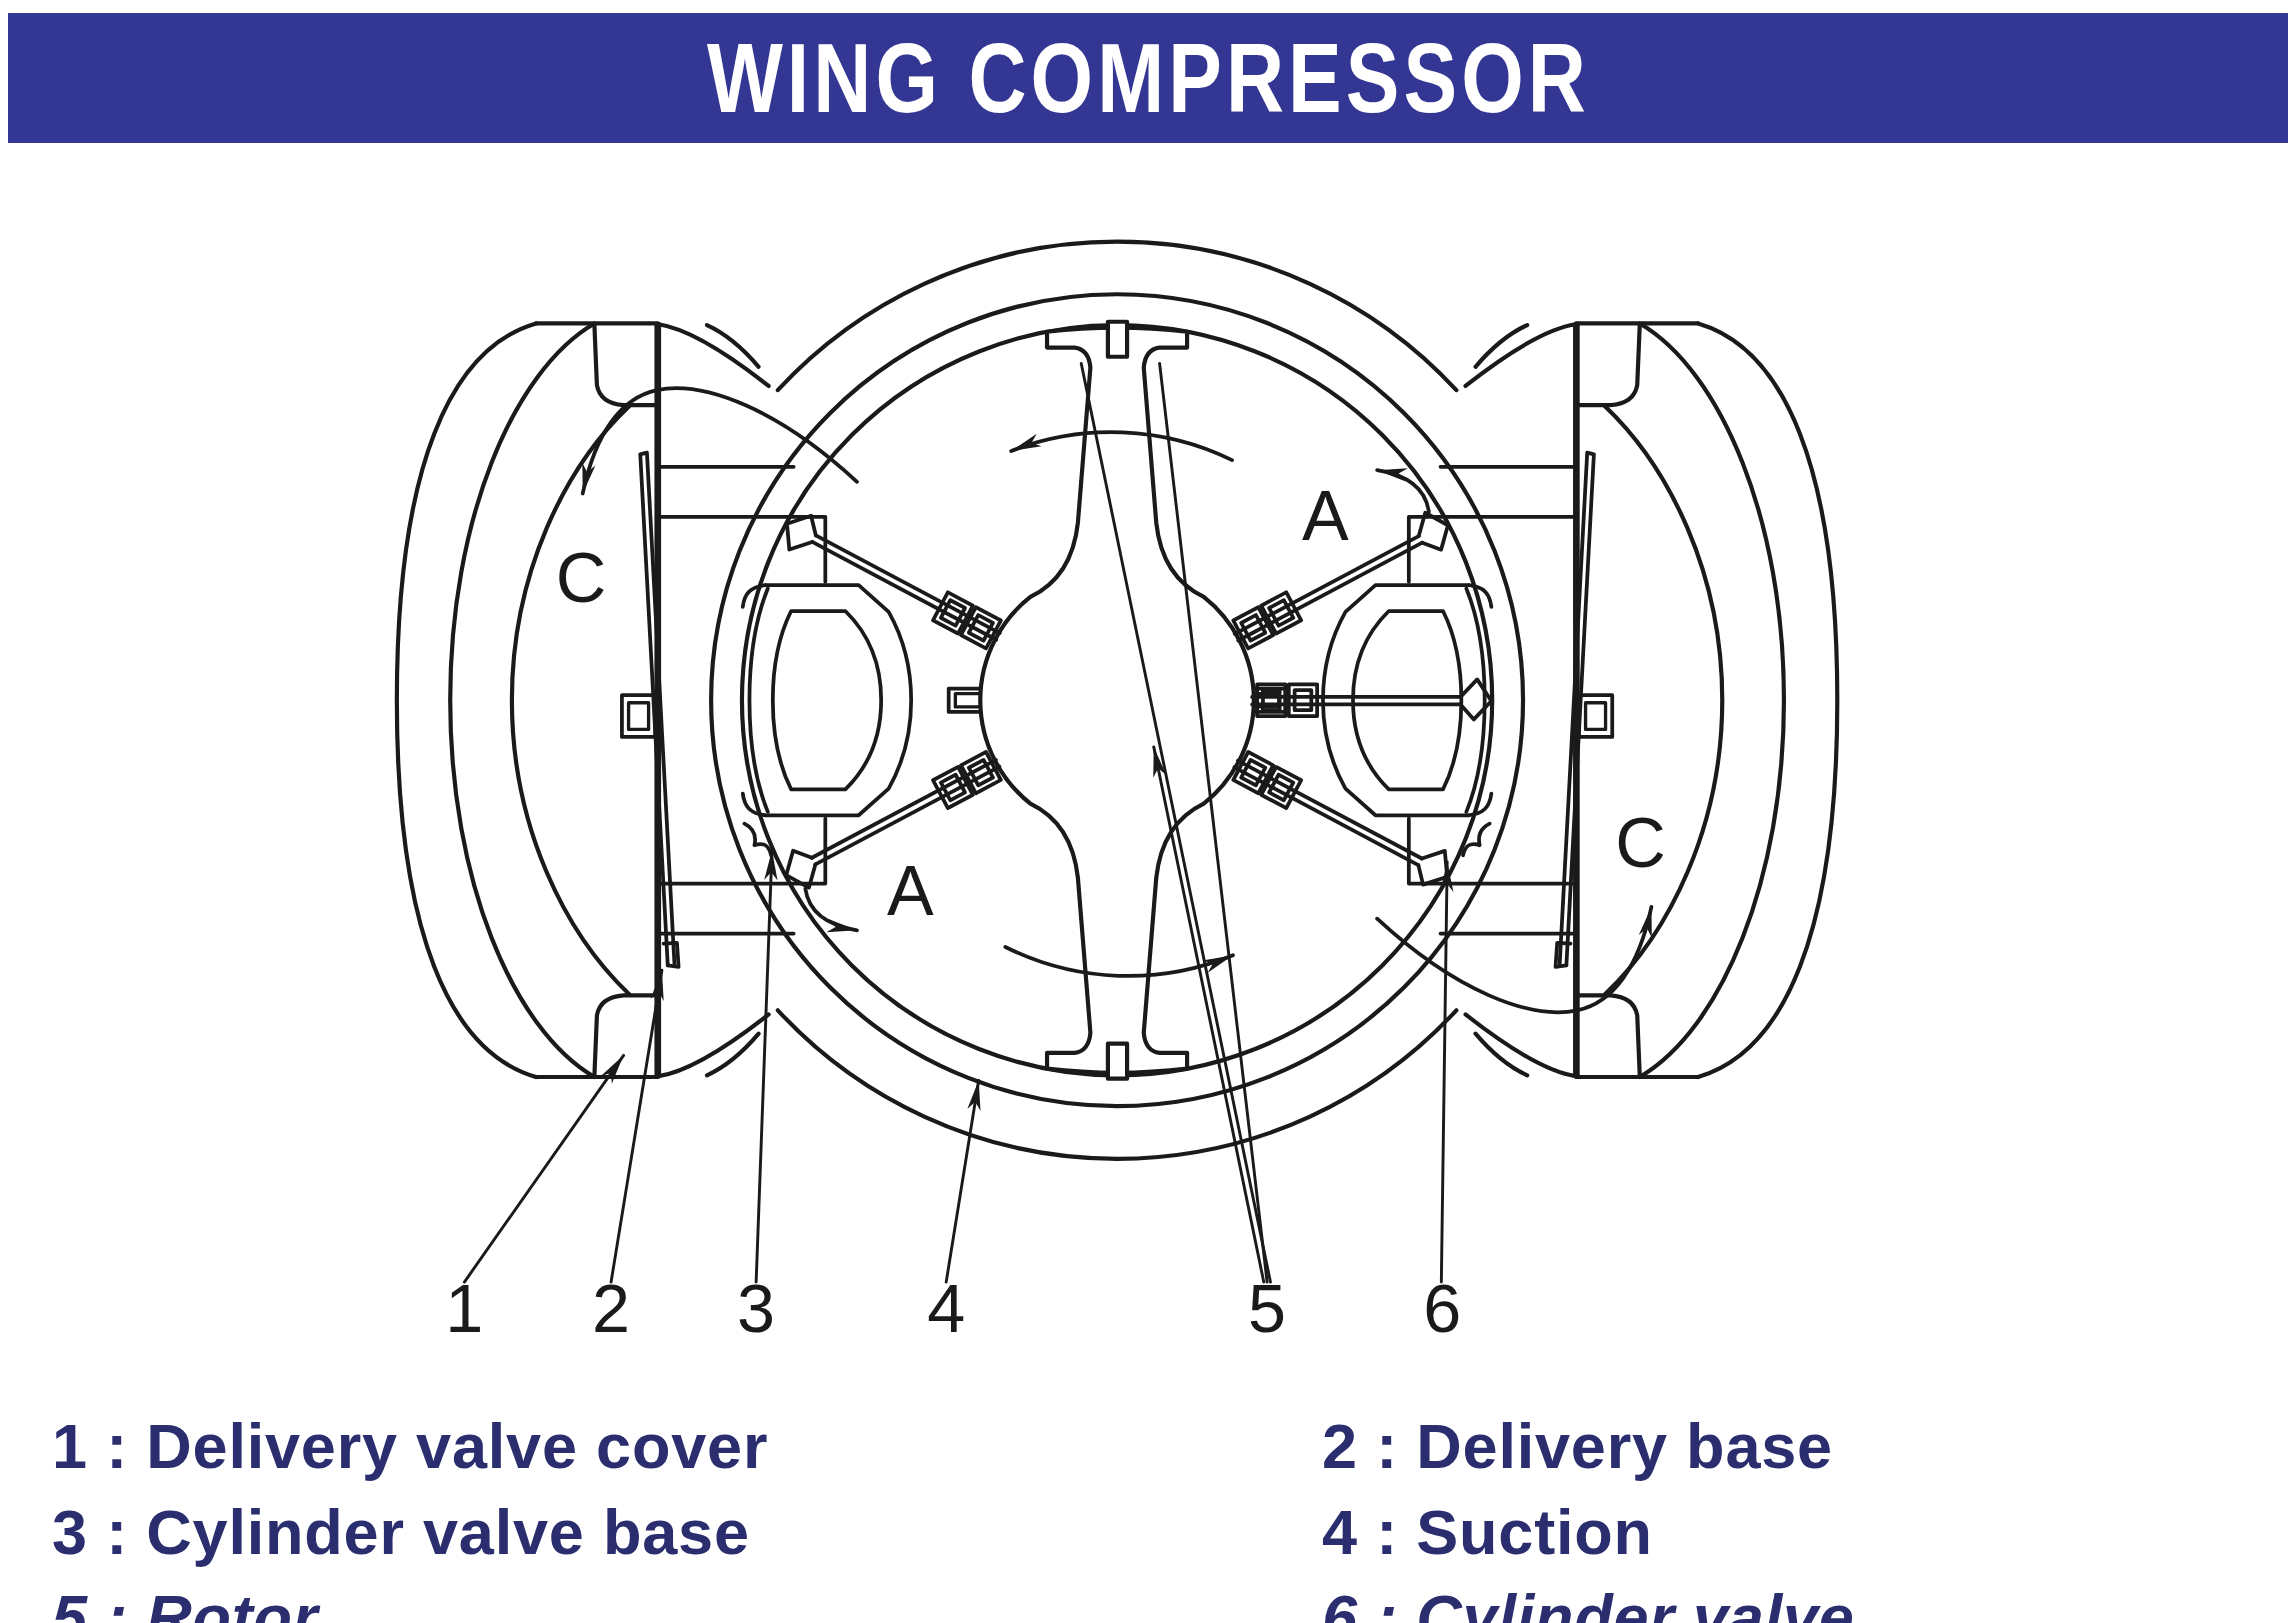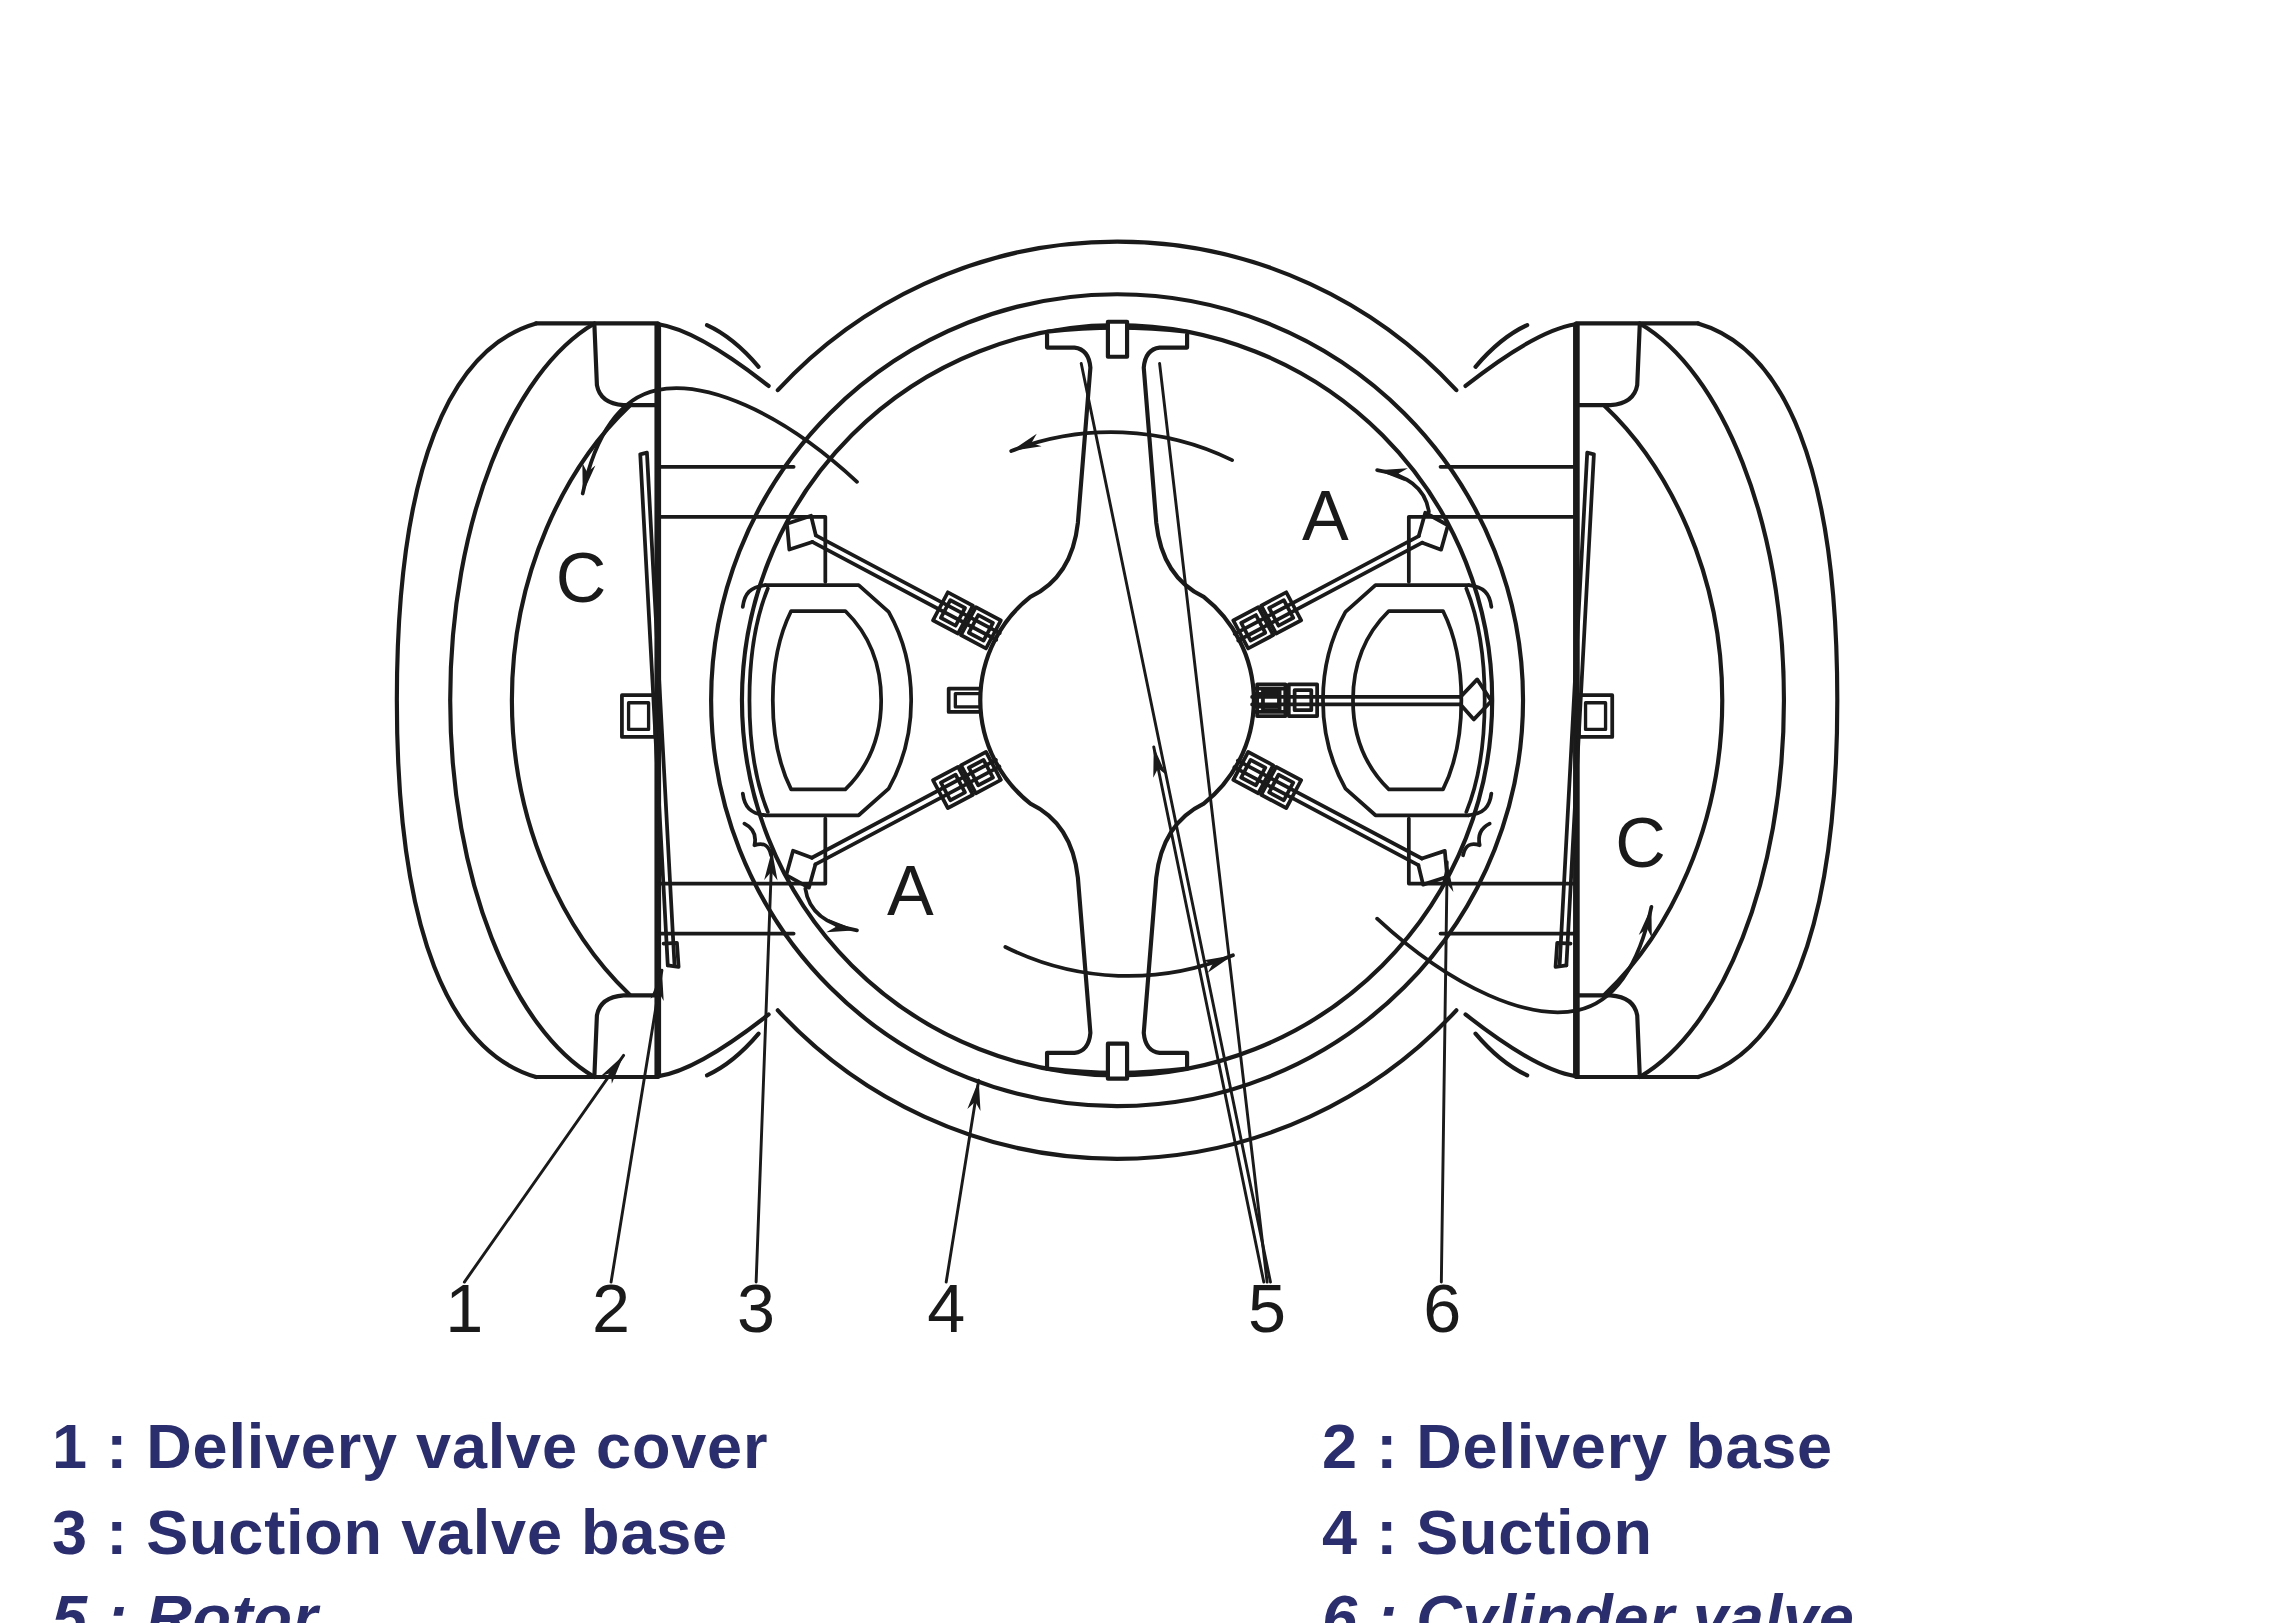--- a/index.html
+++ b/index.html
@@ -47,20 +47,23 @@
   .c2{left:1322px;}
   .r1{top:27px;}
   .r2{top:113px;}
   .r3{top:198px;font-style:italic;}
 </style>
 </head>
 <body>
 
 <div class="page">
 
+  <div class="header-bar">
+    <div class="title">WING COMPRESSOR</div>
+  </div>
 
   <svg class="diagram" viewBox="0 0 2753 1947">
     <defs>
       <marker id="arr" viewBox="0 0 40 20" refX="38" refY="10" markerWidth="40" markerHeight="20" markerUnits="userSpaceOnUse" orient="auto">
         <path d="M 2 2 L 38 10 L 2 18 L 12 10 Z" fill="#1a1a1a"></path>
       </marker>
     </defs>
 
     <g stroke="#1a1a1a" fill="none" stroke-width="5" stroke-linecap="round" stroke-linejoin="round">
       <circle cx="1340" cy="840" r="450"></circle>
@@ -164,20 +167,20 @@
     <text class="dia-num" x="733" y="1598">2</text>
     <text class="dia-num" x="907" y="1598">3</text>
     <text class="dia-num" x="1135" y="1598">4</text>
     <text class="dia-num" x="1520" y="1598">5</text>
     <text class="dia-num" x="1730" y="1598">6</text>
   </svg>
 
   <div class="legend">
     <div class="legend-row c1 r1"><span>1</span> <span>:</span> <span>Delivery valve cover</span></div>
     <div class="legend-row c2 r1"><span>2</span> <span>:</span> <span>Delivery base</span></div>
-    <div class="legend-row c1 r2"><span>3</span> <span>:</span> <span>Suction valve base</span></div>
+    <div class="legend-row c1 r2"><span>3</span> <span>:</span> <span>Cylinder valve base</span></div>
     <div class="legend-row c2 r2"><span>4</span> <span>:</span> <span>Suction</span></div>
     <div class="legend-row c1 r3"><span>5</span> <span>:</span> <span>Rotor</span></div>
     <div class="legend-row c2 r3"><span>6</span> <span>:</span> <span>Cylinder valve</span></div>
   </div>
 
 </div>
 
 
 </body></html>

